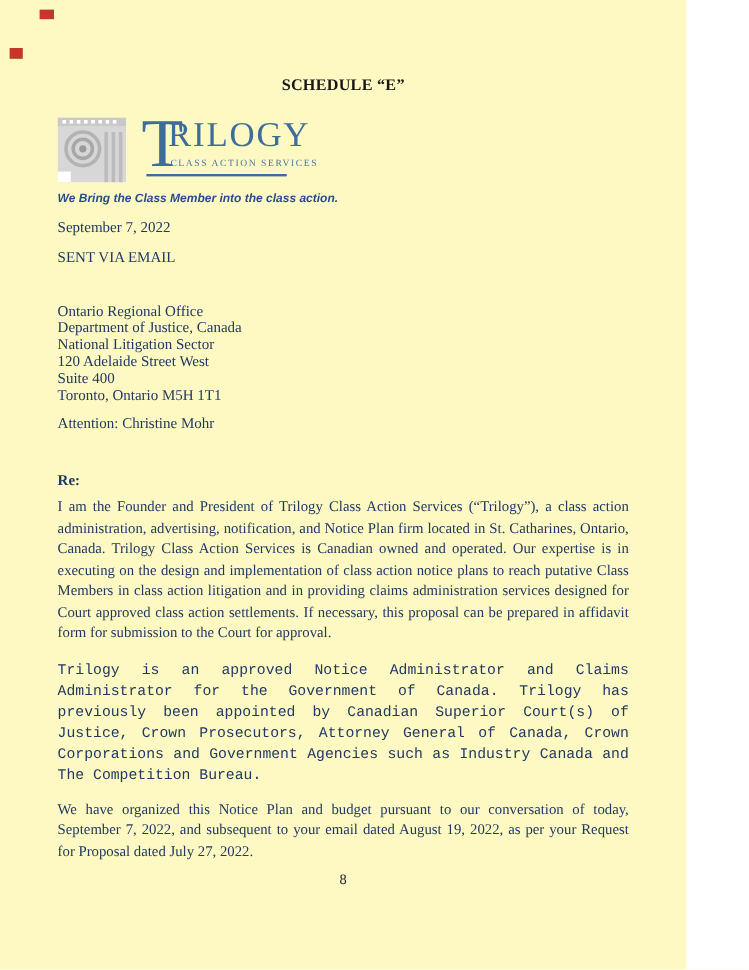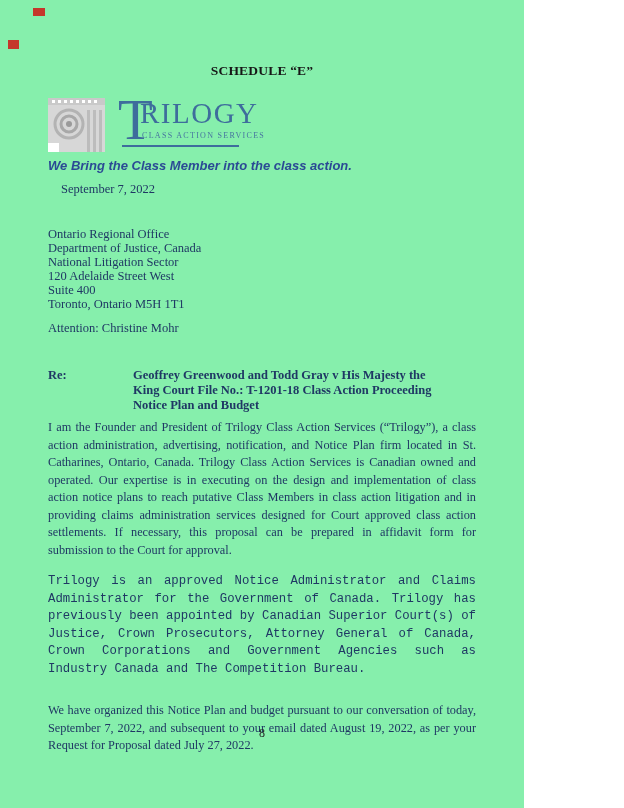--- a/index.html
+++ b/index.html
@@ -1,19 +1,19 @@
 <!DOCTYPE html>
 <html><head>
 <meta charset="utf-8">
 <style>
   html,body { margin:0; padding:0; background:#ffffff; }
   .page {
     position:relative;
-    width:524px; height:808px;
-    background:#86efac;
+    width:572px; height:808px;
+    background:#fef9c3;
     font-family:"Liberation Serif", serif;
     color:#1f3864;
     overflow:hidden;
   }
   .content { padding:64px 48px 0 48px; }
 
   
   .red-mark { position:absolute; background:#c5372b; }
   .red-mark.m1 { left:33px; top:8px;  width:12px; height:8px; }
   .red-mark.m2 { left:8px;  top:40px; width:11px; height:9px; }
@@ -47,41 +47,41 @@
   }
   .wordmark .subtitle {
     position:absolute; left:33px; top:33px;
     font-size:8px; line-height:9px; letter-spacing:1.3px;
     color:#47749f; white-space:nowrap;
   }
   .tagline {
     margin-top:8px;
     font-family:"Liberation Sans", sans-serif;
     font-style:italic; font-weight:bold;
-    font-size:13px; line-height:11px;
+    font-size:10px; line-height:11px;
     color:#2b4a94;
   }
 
   .line-12 { font-size:12.5px; line-height:13px; }
-  .date-line   { margin-top:12px;margin-left:13px; }
+  .date-line   { margin-top:12px; }
   .delivery    { margin-top:12px; }
   .address     { margin-top:31px; font-size:12.5px; line-height:14px; }
   .attention   { margin-top:11px; }
 
   .re-block { display:flex; margin-top:33px; font-weight:bold; font-size:12.5px; line-height:15px;gap:38px; }
   .re-label { width:47px; flex:0 0 auto; }
 
   .body-par {
     margin:0; margin-top:12px;
     font-size:12.3px; line-height:17.5px;
     text-align:justify;
   }
   .body-par.p2 { margin-top:6px; }
   .body-par.p3 { margin-top:14px;font-family:Liberation Mono, monospace; }
-  .body-par.p4 { margin-top:24px; }
+  .body-par.p4 { margin-top:10px; }
 
   .page-number {
     position:absolute; left:0; right:0; top:726px;
     text-align:center;
     font-size:12px; color:#222222;
   }
 </style>
 </head>
 <body>
 
@@ -118,39 +118,35 @@
         <div class="rule"></div>
         <span class="big-t">T</span>
         <span class="rest">RILOGY</span>
         <span class="subtitle">CLASS ACTION SERVICES</span>
       </div>
     </div>
 
     <div class="tagline">We Bring the Class Member into the class action.</div>
 
     <div class="line-12 date-line">September 7, 2022</div>
+    <div class="line-12 delivery">SENT VIA EMAIL</div>
 
     <div class="address">
       <div>Ontario Regional Office</div>
       <div>Department of Justice, Canada</div>
       <div>National Litigation Sector</div>
       <div>120 Adelaide Street West</div>
       <div>Suite 400</div>
       <div>Toronto, Ontario M5H 1T1</div>
     </div>
 
     <div class="line-12 attention">Attention: Christine Mohr</div>
 
     <div class="re-block">
       <div class="re-label">Re:</div>
-      <div>
-        <div>Geoffrey Greenwood and Todd Gray v His Majesty the</div>
-        <div>King Court File No.: T-1201-18 Class Action Proceeding</div>
-        <div>Notice Plan and Budget</div>
-      </div>
     </div>
 
     <p class="body-par p2">I am the Founder and President of Trilogy Class Action Services (“Trilogy”), a class action administration, advertising, notification, and Notice Plan firm located in St. Catharines, Ontario, Canada. Trilogy Class Action Services is Canadian owned and operated. Our expertise is in executing on the design and implementation of class action notice plans to reach putative Class Members in class action litigation and in providing claims administration services designed for Court approved class action settlements. If necessary, this proposal can be prepared in affidavit form for submission to the Court for approval.</p>
     <p class="body-par p3">Trilogy is an approved Notice Administrator and Claims Administrator for the Government of Canada. Trilogy has previously been appointed by Canadian Superior Court(s) of Justice, Crown Prosecutors, Attorney General of Canada, Crown Corporations and Government Agencies such as Industry Canada and The Competition Bureau.</p>
     <p class="body-par p4">We have organized this Notice Plan and budget pursuant to our conversation of today, September 7, 2022, and subsequent to your email dated August 19, 2022, as per your Request for Proposal dated July 27, 2022.</p>
 
   </div>
 
   <div class="page-number">8</div>
 </div>

